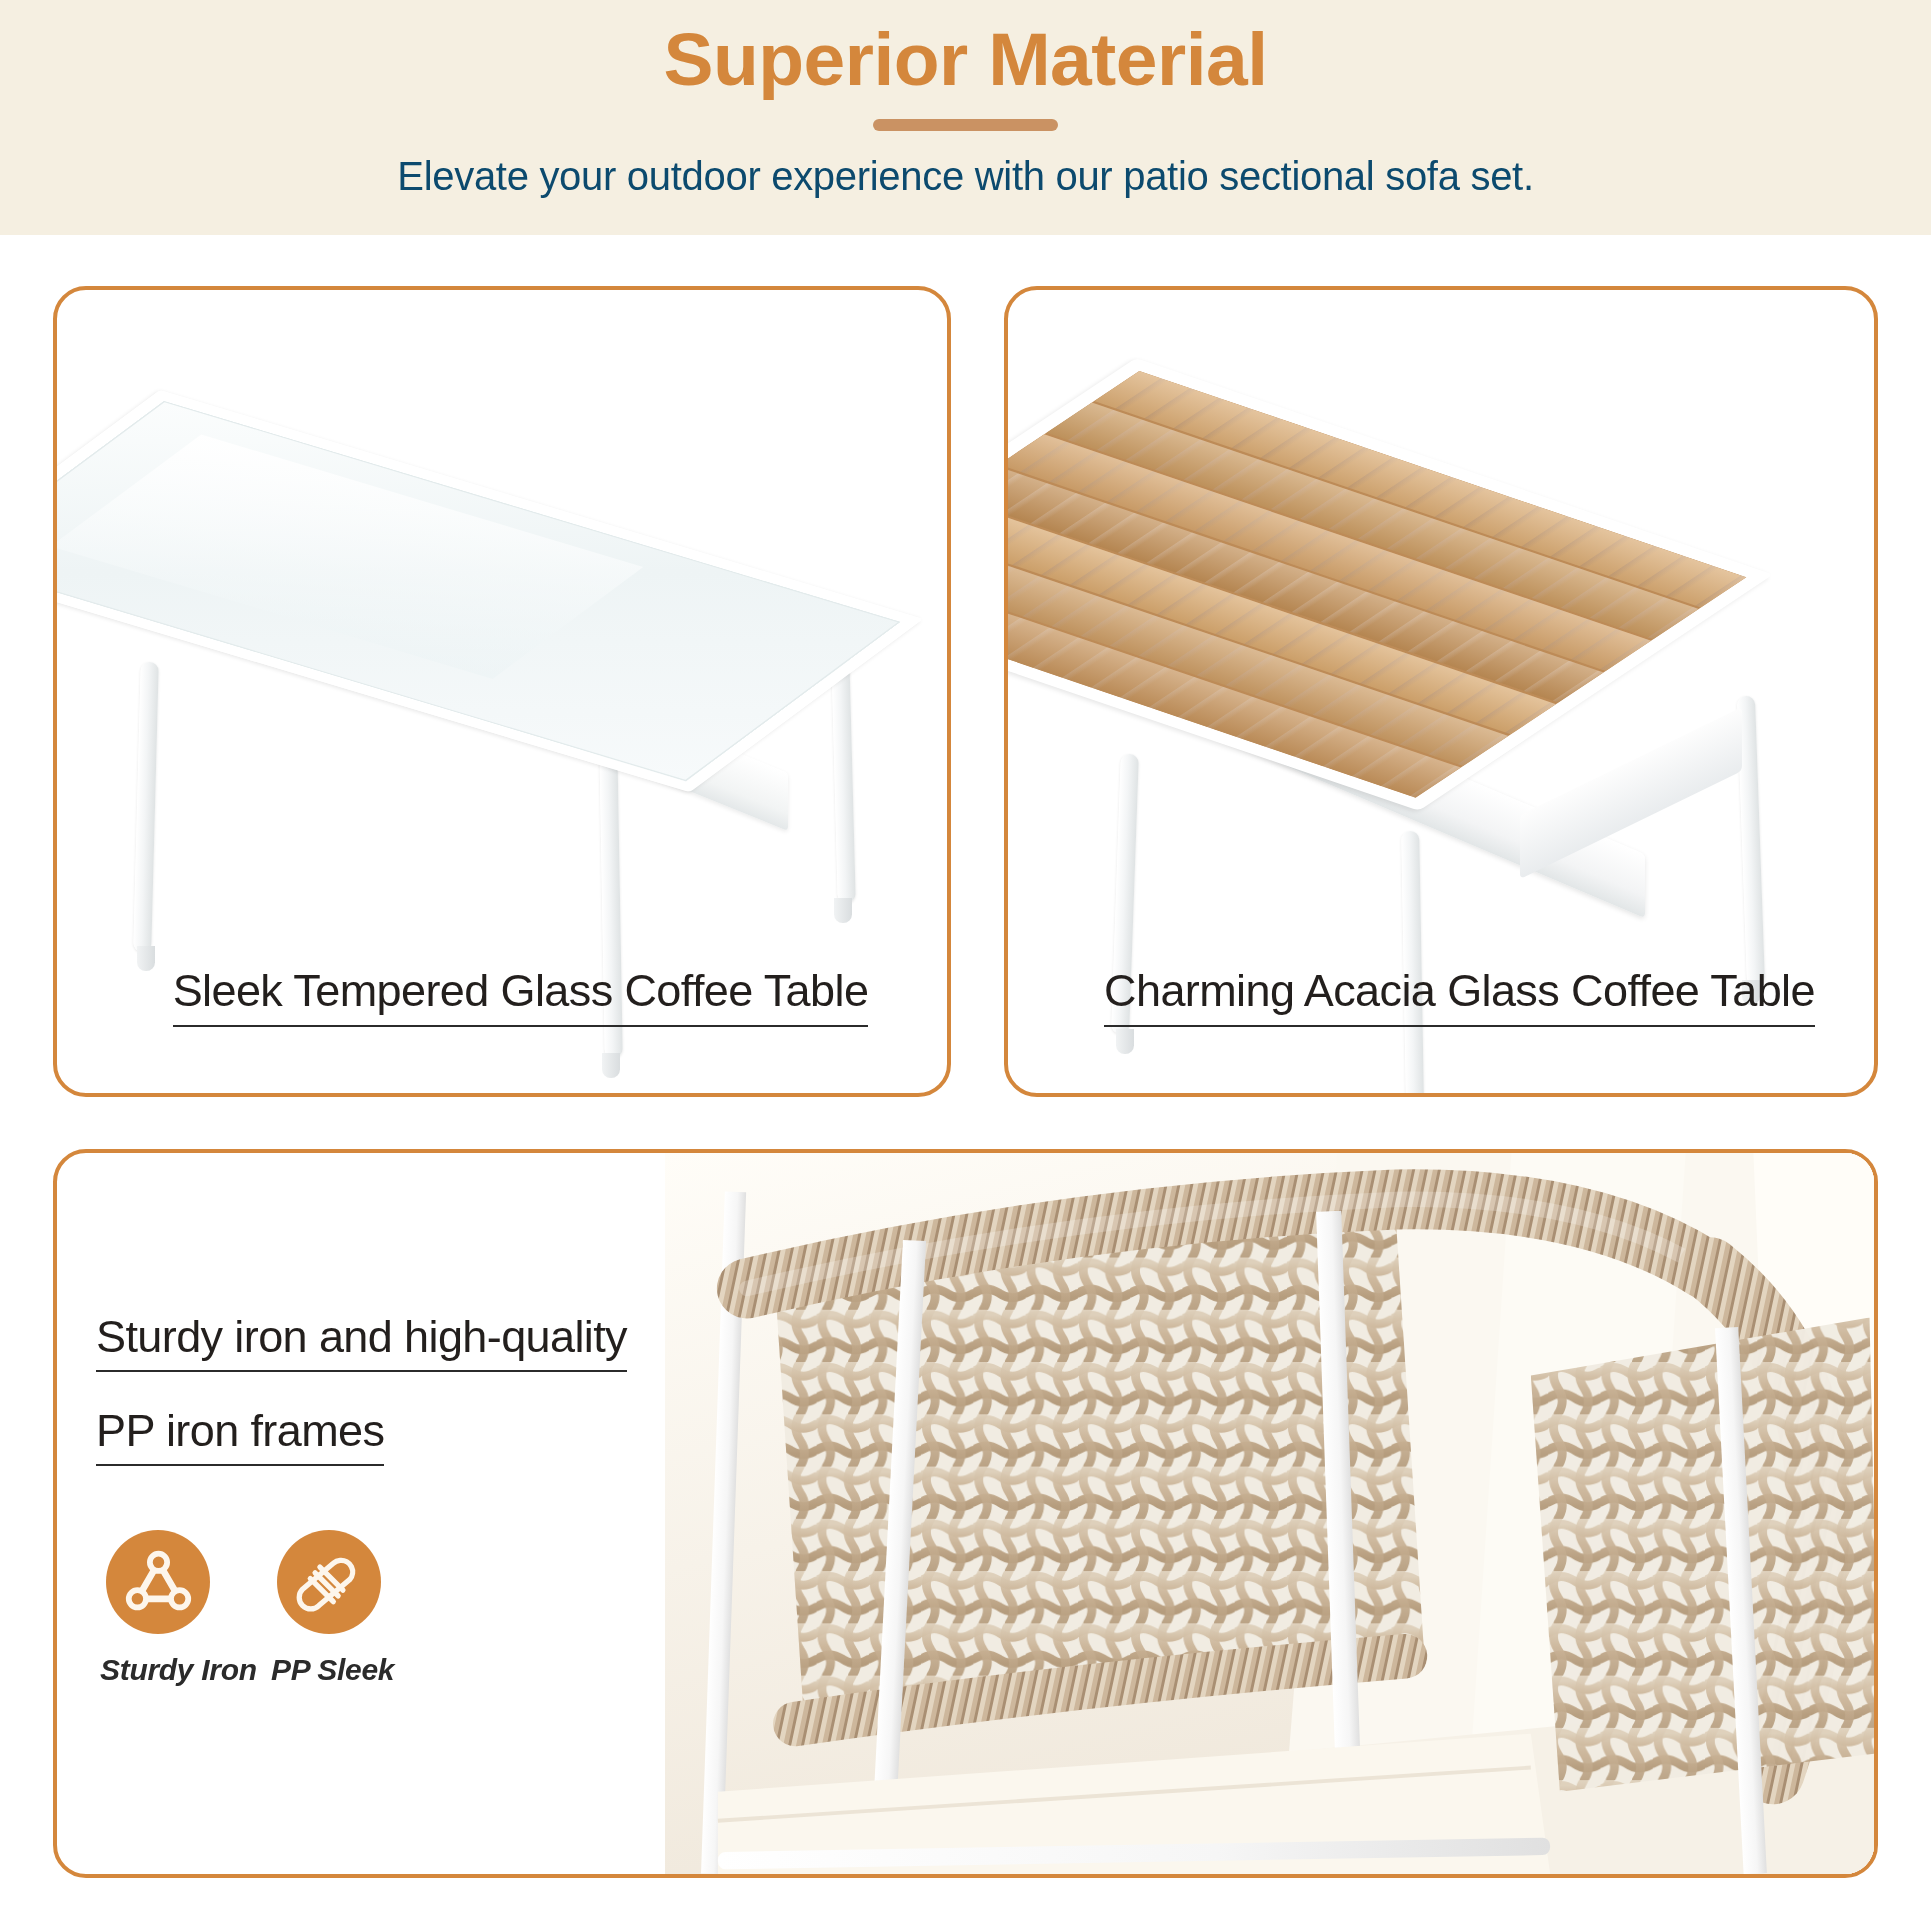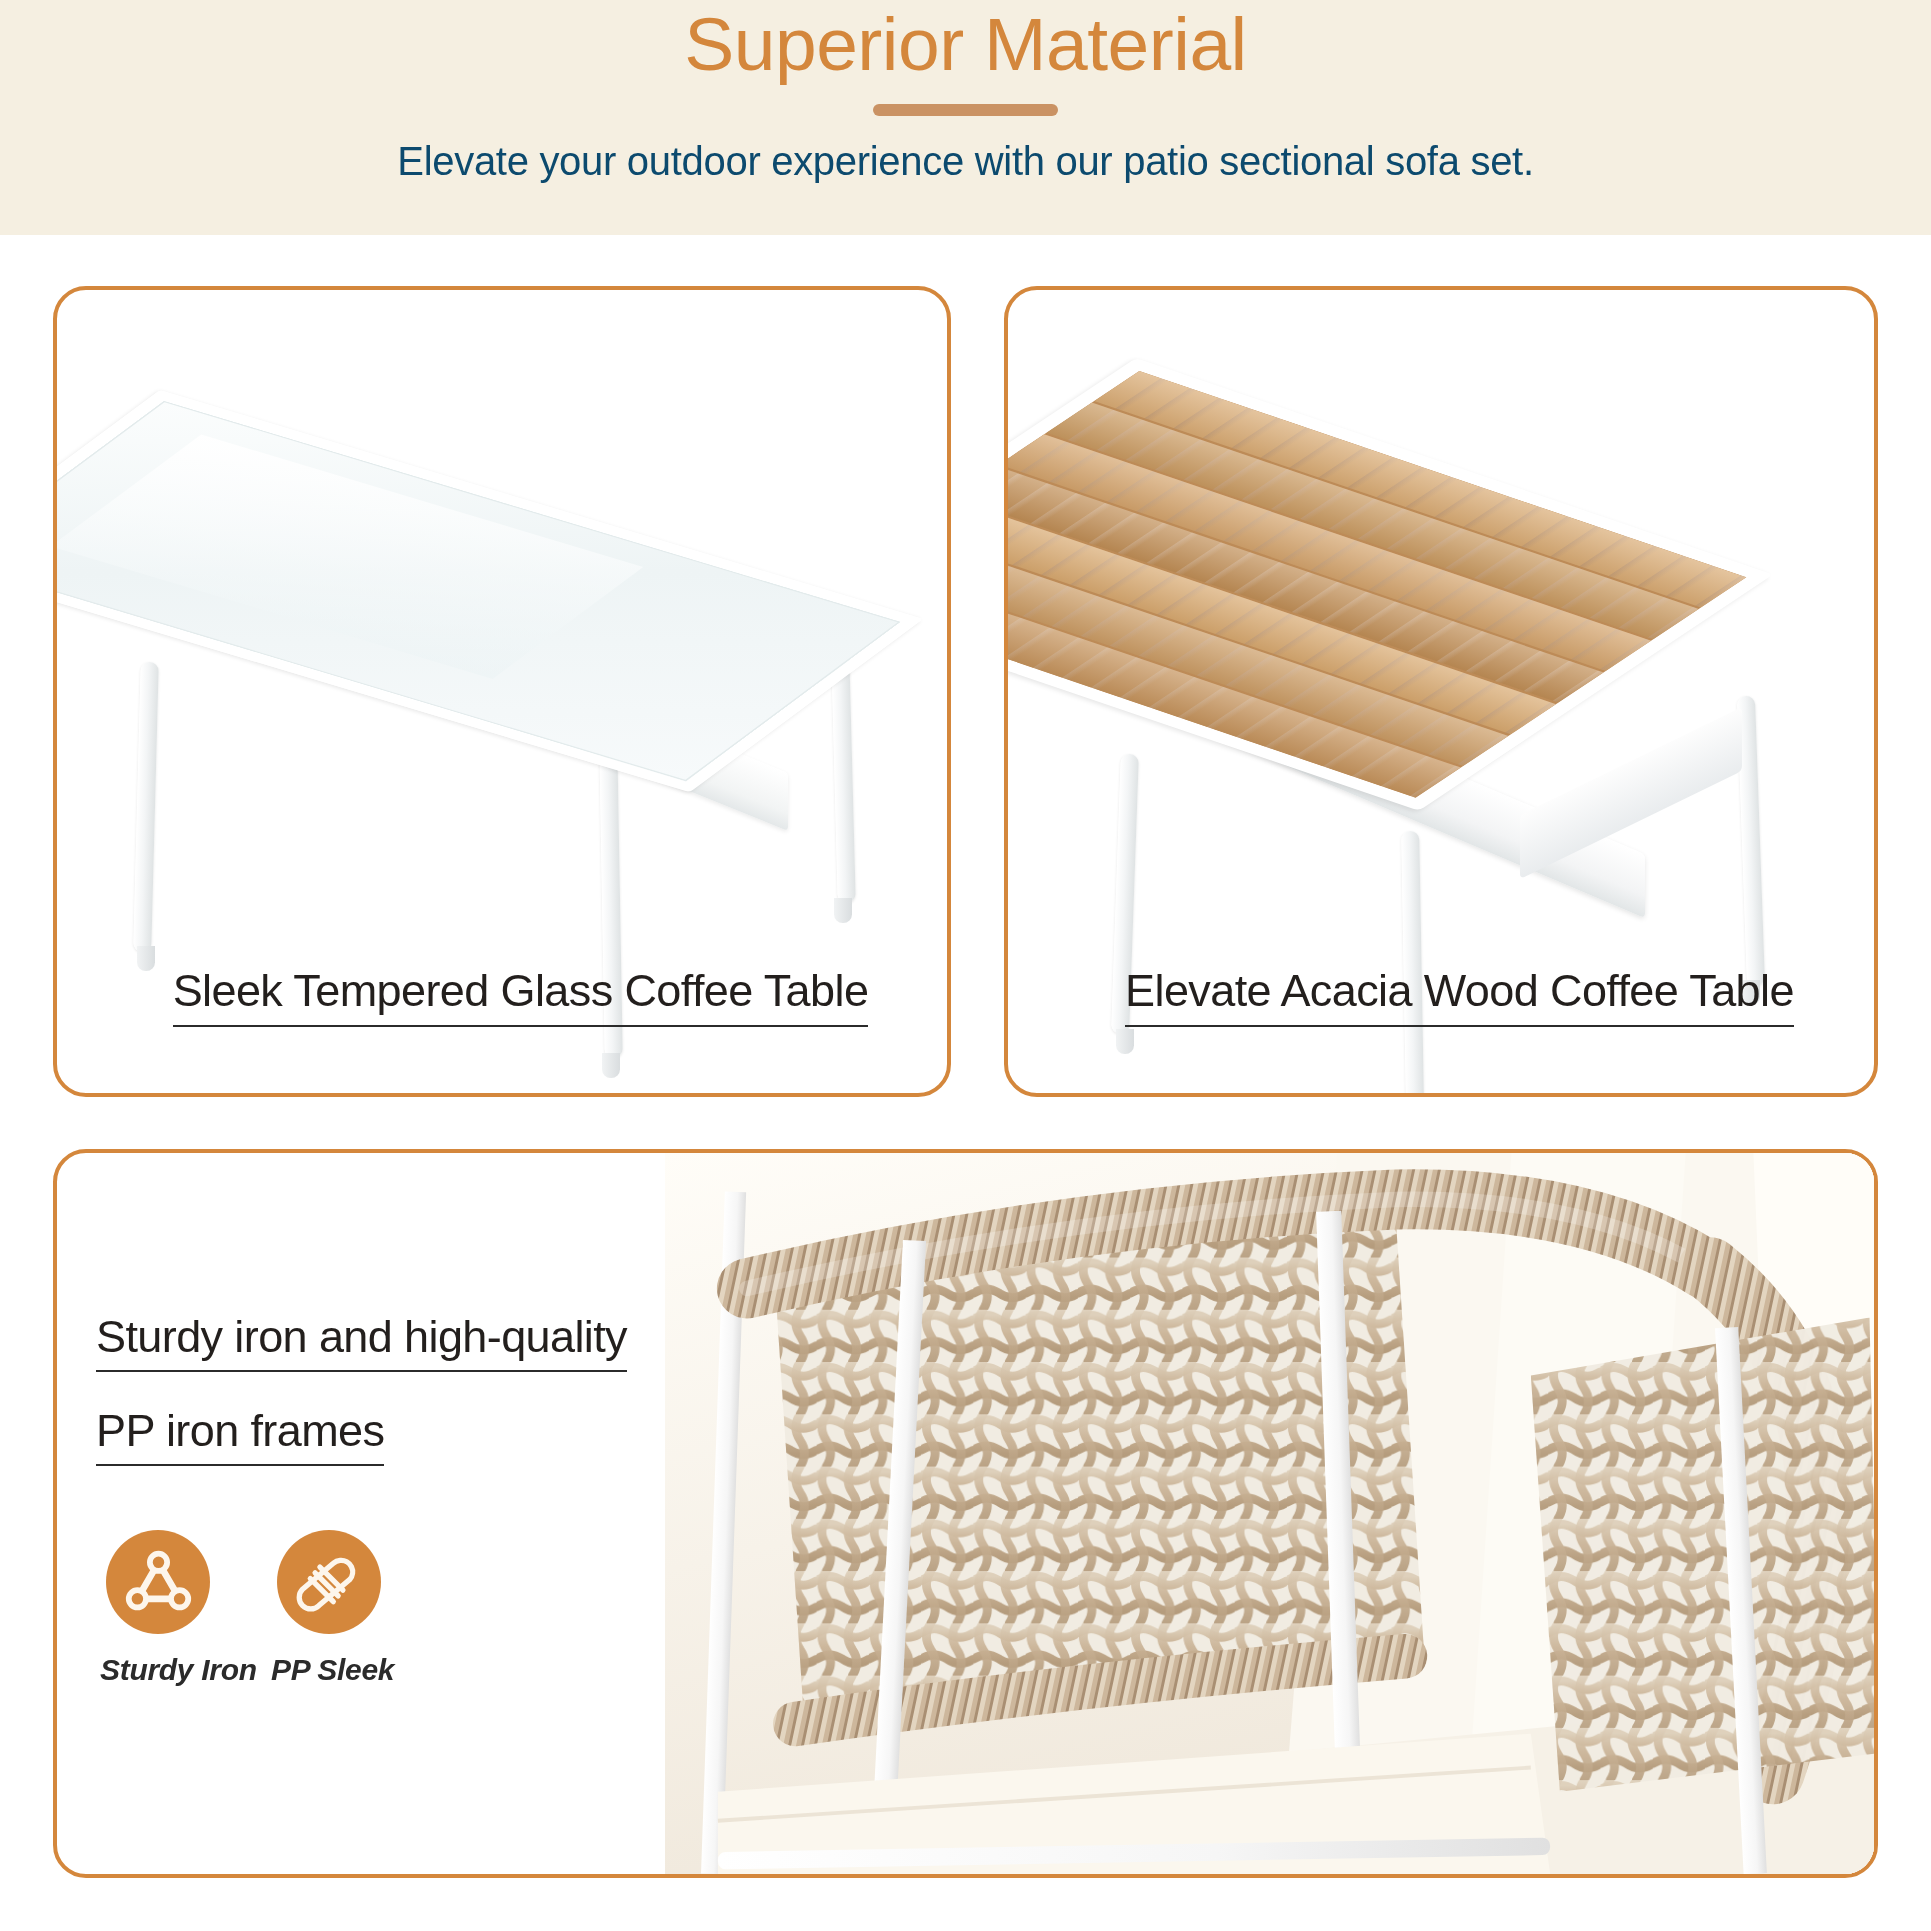--- a/index.html
+++ b/index.html
@@ -11,22 +11,22 @@
   }
   .page { position:relative; width:1931px; height:1931px; background:#fff; }
 
   
   .header {
     position:absolute; left:0; top:0; width:1931px; height:235px;
     background:#f5efe1;
     display:flex; flex-direction:column; align-items:center;
   }
   .header-title {
-    margin-top:1px;
-    font-size:75px; font-weight:normal; letter-spacing:-0.5px;
+    margin-top:16px;
+    font-size:75px; font-weight:bold; letter-spacing:-0.5px;
     color:#d4873c; line-height:1.15;
     font-family:"Liberation Sans", sans-serif;
   }
   .header-divider {
     width:185px; height:12.6px; border-radius:6.8px;
     background:#ca9263; margin-top:16.4px;
   }
   .header-subtitle {
     margin-top:23px;
     font-size:40px; color:#0c4a6e; font-weight:400;
@@ -214,21 +214,21 @@
               <div class="slat" style="background: linear-gradient(rgba(255, 255, 255, 0.3), rgba(0, 0, 0, 0.06)), repeating-linear-gradient(90deg, rgb(203, 156, 101) 0px, rgb(203, 156, 101) 21px, rgba(255, 255, 255, 0.18) 22px, rgb(203, 156, 101) 29px);"></div>
               <div class="slat" style="background: linear-gradient(rgba(255, 255, 255, 0.3), rgba(0, 0, 0, 0.06)), repeating-linear-gradient(90deg, rgb(197, 147, 92) 0px, rgb(197, 147, 92) 21px, rgba(255, 255, 255, 0.18) 22px, rgb(197, 147, 92) 29px);"></div>
             </div>
         </div>
 
         <div class="leg-cap" style="left:50px; top:681px;"></div>
         <div class="leg-cap" style="left:676px; top:632px;"></div>
       </div>
     </div>
     <div class="card-caption" id="cap-wood">
-      <span class="caption-text">Elevate Acacia Wood Coffee Table</span>
+      <span class="caption-text">Charming Acacia Glass Coffee Table</span>
     </div>
   </div>
 
   <div class="card" id="card-rope">
 
     <div class="rope-text-block">
       <div><span class="rope-line">Sturdy iron and high-quality</span></div>
       <div><span class="rope-line">PP iron frames</span></div>
     </div>
 

